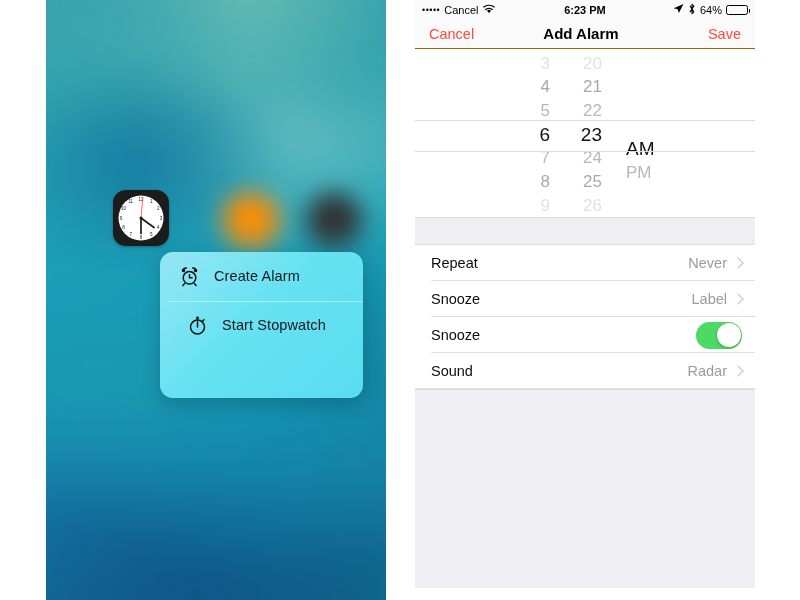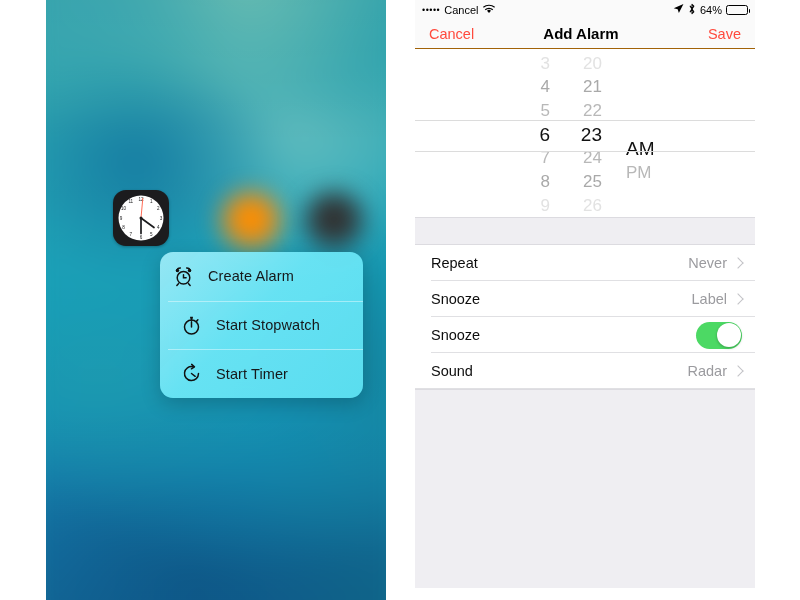--- a/index.html
+++ b/index.html
@@ -110,21 +110,21 @@
     background: linear-gradient(135deg, rgba(160,236,248,.93) 0%, rgba(110,232,248,.92) 45%, rgba(96,228,245,.92) 100%);
     box-shadow: 0 6px 20px rgba(0,0,0,.20);
     backdrop-filter: blur(8px);
   }
 
   .qa-item {
     position: relative;
     display: flex;
     align-items: center;
     height: 48.6px;
-    padding-left: 12px;
+    padding-left: 18px;
     box-sizing: border-box;
   }
 
   .qa-item + .qa-item { border-top: 1px solid rgba(255,255,255,.42); margin-left: 8px; }
 
   .qa-icon {
     width: 22px;
     height: 22px;
     flex: 0 0 22px;
     display: flex;
@@ -394,49 +394,40 @@
             <circle cx="12" cy="13.8" r="8.0"></circle>
             <path d="M12 13.8 V7.6" stroke-linecap="round"></path>
             <rect x="10.4" y="2.0" width="3.2" height="2.2" fill="#111" stroke="none"></rect>
             <path d="M12 4.2 V5.8" stroke-linecap="round"></path>
             <path d="M17.9 7.0 L19.3 5.5" stroke-linecap="round"></path>
           </svg>
         </span>
         <span class="qa-label">Start Stopwatch</span>
       </div>
 
-      <div class="qa-item">
-        <span class="qa-icon">
-          <svg width="21" height="21" viewBox="0 0 24 24" fill="none" stroke="#111" stroke-width="1.7">
-            <path d="M20 12 A8 8 0 1 1 13.6 4.2" stroke-linecap="round"></path>
-            <path d="M12.2 1.6 L15.4 4.4 L11.9 6.6" stroke-linecap="round" stroke-linejoin="round"></path>
-            <path d="M12 12 L16.2 15.2" stroke-linecap="round"></path>
-          </svg>
-        </span>
-        <span class="qa-label">Start Timer</span>
-      </div>
 
     </div>
   </div>
 
   <div id="right-panel">
 
     <div id="status-bar">
       <div class="sb-left">
         <span class="sb-dots">•••••</span>
         <span class="sb-carrier">Cancel</span>
         <span>
           <svg width="12" height="10" viewBox="0 0 14 11" fill="#000">
             <path d="M7 10.2 L4.7 7.5 a3.5 3.5 0 0 1 4.6 0 Z"></path>
             <path d="M7 5.4 a6 6 0 0 0-3.9 1.45 L2.1 5.7 A7.6 7.6 0 0 1 7 3.9 a7.6 7.6 0 0 1 4.9 1.8 l-1 1.15 A6 6 0 0 0 7 5.4 Z"></path>
             <path d="M7 1.7 A9.6 9.6 0 0 0 .85 3.95 L0 2.95 A11 11 0 0 1 7 .4 a11 11 0 0 1 7 2.55 l-.85 1 A9.6 9.6 0 0 0 7 1.7 Z"></path>
           </svg>
         </span>
       </div>
 
+      <div class="sb-mid">6:23 PM</div>
 
       <div class="sb-right">
         <span>
           <svg width="11" height="11" viewBox="0 0 12 12" fill="#000">
             <path d="M11.4 1 L.8 5.6 l4.3 1.1 1.3 4.3 Z"></path>
           </svg>
         </span>
         <span>
           <svg width="8" height="12" viewBox="0 0 8 13" fill="none" stroke="#000" stroke-width="1.1">
             <path d="M2 3.4 L6 9.6 L4 11.6 V1.4 L6 3.4 L2 9.6" stroke-linejoin="round" stroke-linecap="round"></path>

